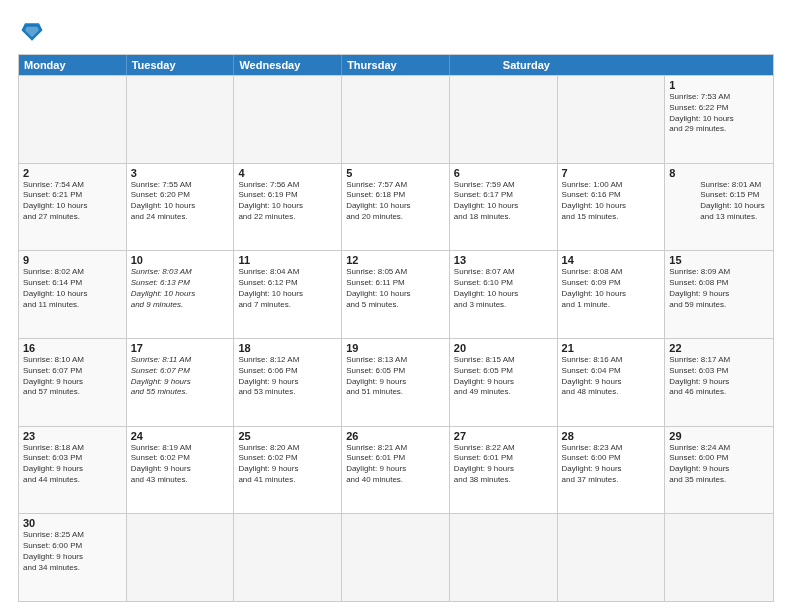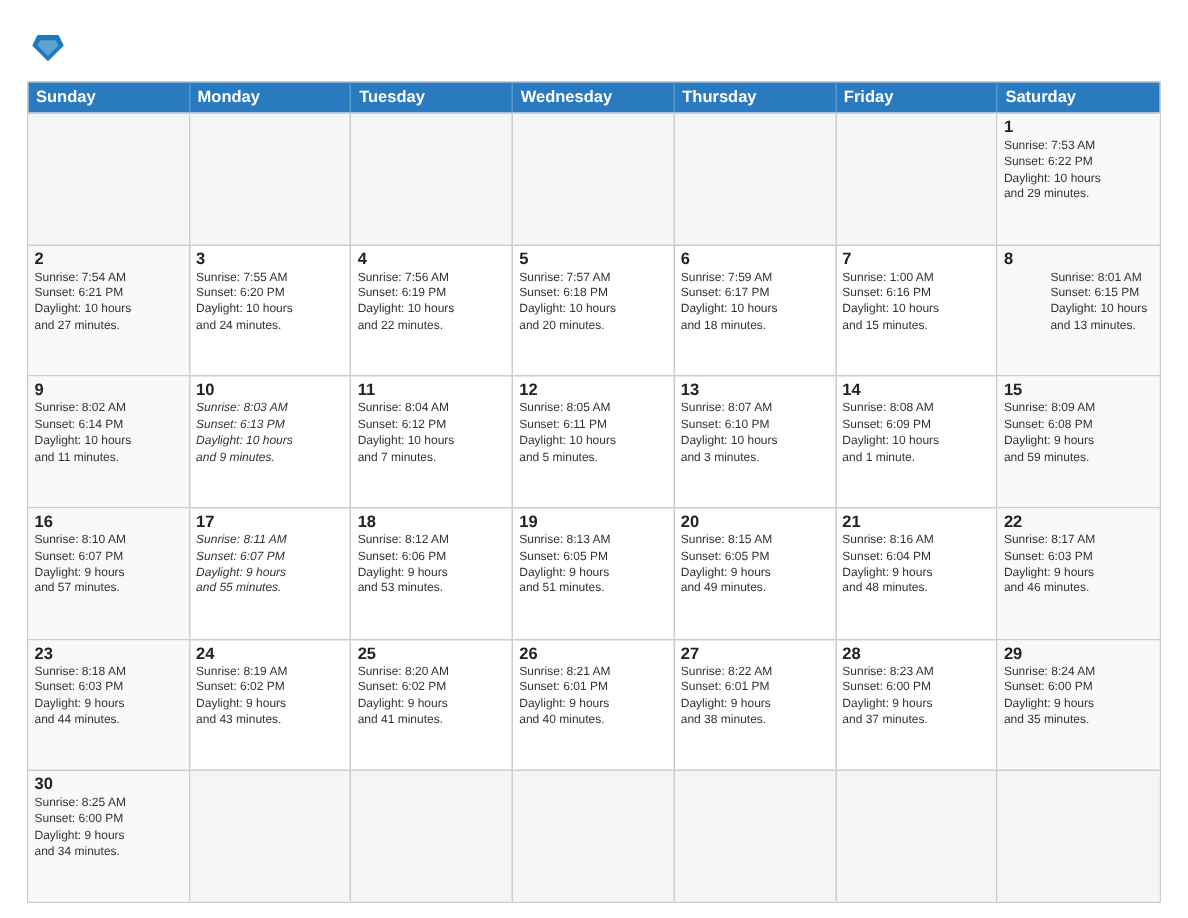--- a/index.html
+++ b/index.html
@@ -62,21 +62,21 @@
       background: #2a7abf;
     }
     .cal-header-cell {
       color: #fff;
       font-size: 11px;
       font-weight: bold;
       padding: 4px 5px;
       border-right: 1px solid #5599cc;
       text-align: left;
     }
-    .cal-header-cell:last-child { border-right: none; }
+    .cal-header-cell:last-child { border-right: none; margin-left: 48px; }
     .cal-body {
       flex: 1;
       display: flex;
       flex-direction: column;
     }
     .cal-row {
       display: grid;
       grid-template-columns: repeat(7, 1fr);
       flex: 1;
       border-top: 1px solid #ccc;
@@ -121,26 +121,24 @@
       </div>
     </div>
     <div class="title-block">
       <div class="month-title"></div>
       <div class="subtitle"></div>
     </div>
   </div>
 
   <div class="calendar">
     <div class="cal-header-row">
-    <div class="cal-header-cell">Sunday</div>
         <div class="cal-header-cell">Monday</div>
         <div class="cal-header-cell">Tuesday</div>
         <div class="cal-header-cell">Wednesday</div>
         <div class="cal-header-cell">Thursday</div>
-        <div class="cal-header-cell">Friday</div>
         <div class="cal-header-cell">Saturday</div>
       </div>
     <div class="cal-body">
     <div class="cal-row">
           <div class="cal-cell empty"></div>
           <div class="cal-cell empty"></div>
           <div class="cal-cell empty"></div>
           <div class="cal-cell empty"></div>
           <div class="cal-cell empty"></div>
           <div class="cal-cell empty"></div>

